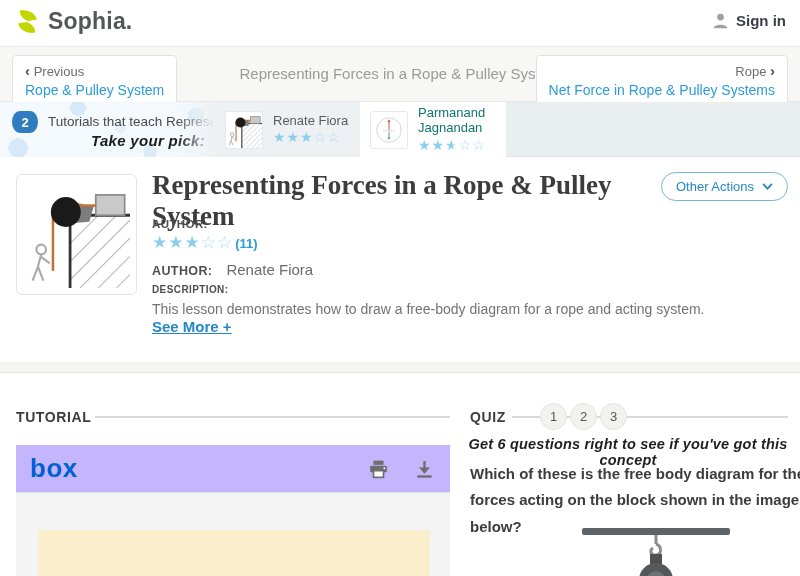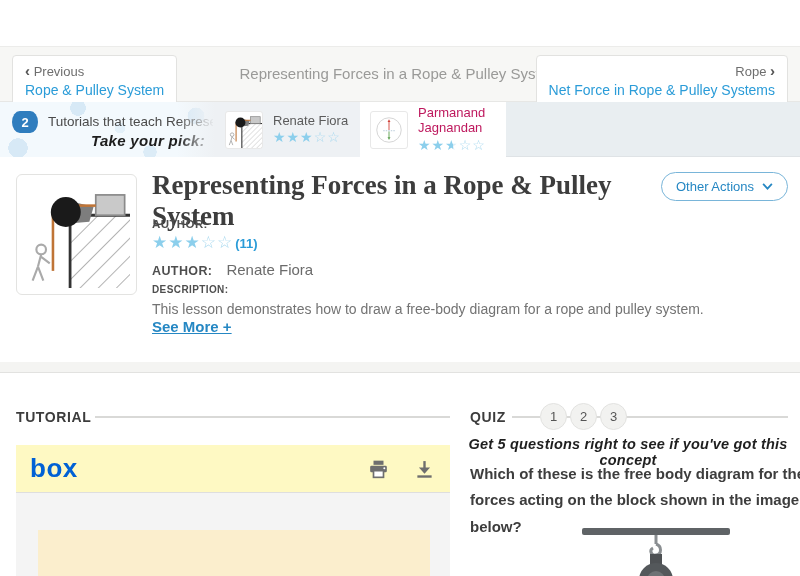--- a/index.html
+++ b/index.html
@@ -47,21 +47,21 @@
     display:flex; align-items:center; justify-content:center; }
   .teach-text { position:absolute; left:48px; top:12px; font-size:13.5px; color:#4a4a4a; white-space:nowrap; overflow:hidden; width:165px; }
   .pick-tagline { position:absolute; right:10px; top:30px; font-size:15px; color:#1d1d1d;
     font-style:italic; font-weight:bold; letter-spacing:.3px; }
   .inst-card { position:absolute; top:0; height:55px; display:flex; align-items:center; padding:0 10px; gap:10px; cursor:pointer; }
   .inst-card.selected { left:215px; width:145px; background:#eef1f4; }
   .inst-card.alt { left:360px; width:146px; background:#ffffff; }
   .inst-thumb { width:38px; height:38px; background:#fff; border:1px solid #e8e8e8; border-radius:3px; flex:0 0 auto; }
   .inst-name { font-size:13px; line-height:1.2; }
   .inst-card.selected .inst-name { color:#5b5b5b; }
-  .inst-card.alt .inst-name { color:#be185d; }
+  .inst-card.alt .inst-name { color:#0f766e; }
   .stars { font-size:14px; letter-spacing:1px; color:#8ccfec; line-height:1.3; }
   .stars .empty { color:#a9d9ef; }
   .stars .half { background:linear-gradient(90deg,#8ccfec 55%,#d9edf7 55%);
     -webkit-background-clip:text; background-clip:text; color:transparent; }
   
   .lesson { position:absolute; left:0; top:158px; width:800px; height:215px; background:#fff; }
   .lesson-thumb { position:absolute; left:16px; top:16px; width:121px; height:121px;
     background:#fff; border:1px solid #e3e3e1; border-radius:6px; padding:6px; }
   .lesson-title { position:absolute; left:152px; top:12px; width:505px;
     font-family:"Liberation Serif","DejaVu Serif",serif; font-size:27px; color:#3d3d3d; }
@@ -80,21 +80,21 @@
   .see-more { position:absolute; left:152px; top:160px; font-size:15px; font-weight:bold; color:#2587c3; cursor:pointer;text-decoration:underline; }
   .lesson-foot { position:absolute; left:0; bottom:0; width:800px; height:11px;
     background:#f4f4f2; border-bottom:1px solid #e2e2e0; }
   
   .bottom { position:absolute; left:0; top:373px; width:800px; height:203px; background:#fff; }
   .sec-head { position:absolute; font-size:14px; font-weight:bold; color:#3c3c3c; letter-spacing:.6px; }
   .rule { position:absolute; height:2px; background:#d9d9d7; }
   
   .tut-head { left:16px; top:36px; }
   .tut-rule { left:95px; top:43px; width:355px; }
-  .box-bar { position:absolute; left:16px; top:72px; width:434px; height:47px; background:#fef9c3; }
+  .box-bar { position:absolute; left:16px; top:72px; width:434px; height:47px; background:#c4b5fd; }
   .box-logo { position:absolute; left:14px; top:8px; font-size:26px; font-weight:bold; color:#0061d5; letter-spacing:.5px; cursor:pointer; }
   .box-icons { position:absolute; right:16px; top:14px; display:flex; gap:26px; }
   .box-icons svg { cursor:pointer; }
   .box-divider { position:absolute; left:16px; top:119px; width:434px; height:1px; background:#dedede; }
   .tut-stage { position:absolute; left:16px; top:120px; width:434px; height:83px; background:#f4f4f4; }
   .tut-slide { position:absolute; left:22px; top:37px; width:392px; height:46px; background:#fbeecd; }
   
   .quiz-head { left:470px; top:36px; }
   .quiz-rule-a { left:512px; top:43px; width:28px; }
   .quiz-rule-b { left:566px; top:43px; width:6px; }
@@ -108,20 +108,36 @@
     font-size:14.5px; color:#1f1f1f; font-style:italic; font-weight:bold; letter-spacing:.2px; }
   .quiz-question { position:absolute; left:470px; top:88px; width:336px;
     font-size:15px; font-weight:bold; color:#3d3d3d; line-height:1.75; }
   .quiz-figure { position:absolute; left:540px; top:145px; width:230px; height:58px; overflow:hidden; }
 </style>
 </head>
 <body>
 
 <div id="app">
 
+  <div class="top-header">
+    <div class="brand">
+      <svg width="27" height="27" viewBox="0 0 32 32">
+        <path d="M7,3 C16,1 26,6 27,14 L16.5,15.5 C10,13 6.5,8 7,3 Z" fill="#c3d600"></path>
+        <path d="M25,29 C16,31 6,26 5,18 L15.5,16.5 C22,19 25.5,24 25,29 Z" fill="#c3d600"></path>
+      </svg>
+      <span class="brand-name">Sophia.</span>
+    </div>
+    <div class="signin">
+      <svg width="17" height="17" viewBox="0 0 20 20">
+        <circle cx="10" cy="6" r="4" fill="#9aa2ab"></circle>
+        <path d="M2,19 C2,13.5 18,13.5 18,19 Z" fill="#9aa2ab"></path>
+      </svg>
+      <span class="signin-label">Sign in</span>
+    </div>
+  </div>
 
   <div class="nav-strip">
     <div class="nav-card prev">
       <div class="nav-dir">
         <span class="chev">‹</span>
         <span>Previous</span>
       </div>
       <div class="nav-link">Rope &amp; Pulley System</div>
     </div>
     <div class="nav-center">Representing Forces in a Rope &amp; Pulley System</div>
@@ -223,21 +239,21 @@
       </div>
     </div>
 
     <div class="author-row">
       <span class="meta-label" style="font-size:12.5px">AUTHOR:</span>
       <span class="author-name">Renate Fiora</span>
     </div>
 
     <div class="desc-block">
       <div class="meta-label" style="font-size:10px">DESCRIPTION:</div>
-      <div class="desc-text">This lesson demonstrates how to draw a free-body diagram for a rope and pulley system.</div>
+      <div class="desc-text">This lesson demonstrates how to draw a free-body diagram for a rope and acting system.</div>
     </div>
 
     <div class="see-more">See More +</div>
 
     <div class="lesson-foot"></div>
   </div>
 
   <div class="bottom">
 
     <div class="sec-head tut-head">TUTORIAL</div>
@@ -267,21 +283,21 @@
 
     <div class="sec-head quiz-head">QUIZ</div>
     <div class="rule quiz-rule-a"></div>
     <div class="rule quiz-rule-b"></div>
     <div class="rule quiz-rule-c"></div>
     <div class="rule quiz-rule-d"></div>
     <div class="quiz-step s1">1</div>
     <div class="quiz-step s2">2</div>
     <div class="quiz-step s3">3</div>
 
-    <div class="quiz-tagline">Get 5 questions right to see if you've got this concept</div>
+    <div class="quiz-tagline">Get 6 questions right to see if you've got this concept</div>
     <div class="quiz-question">Which of these is the free body diagram for the forces acting on the block shown in the image below?</div>
 
     <div class="quiz-figure">
       <svg width="230" height="120" viewBox="0 0 230 120">
         <rect x="42" y="10" width="148" height="7" rx="2" fill="#5f6366"></rect>
         <line x1="116" y1="17" x2="116" y2="26" stroke="#8a8e91" stroke-width="3"></line>
         <path d="M116,26 c6,2 6,10 0,11 c-5,1 -7,-5 -3,-7" fill="none" stroke="#8a8e91" stroke-width="3"></path>
         <rect x="110" y="36" width="12" height="18" fill="#4e5154"></rect>
         <circle cx="116" cy="62" r="17" fill="#54585b"></circle>
         <circle cx="116" cy="62" r="9" fill="#6e7275"></circle>

